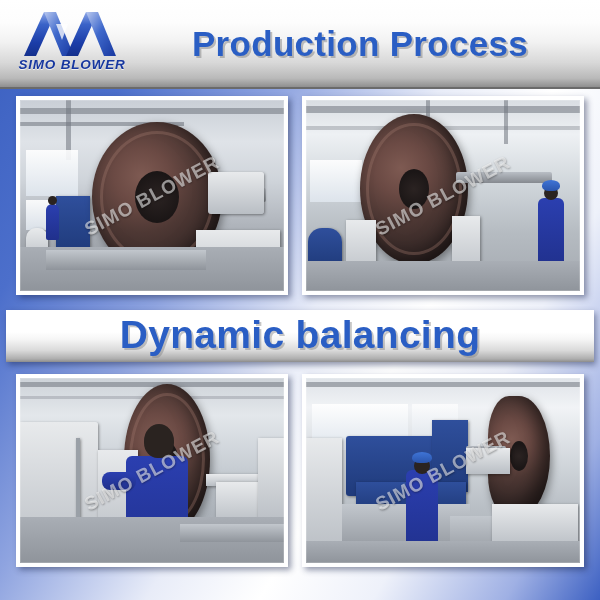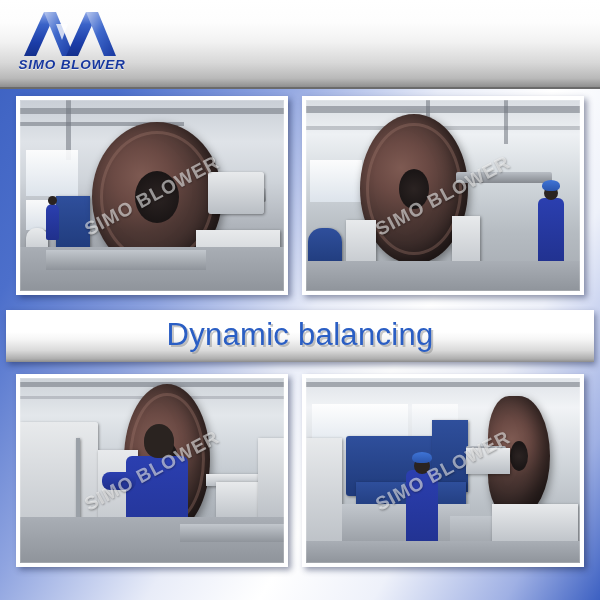--- a/index.html
+++ b/index.html
@@ -99,21 +99,21 @@
   .win{position:absolute;background:linear-gradient(to bottom,#ffffff,#dfe6ee);opacity:.9;}
 
   
   .banner{
     position:absolute;left:6px;top:310px;width:588px;height:52px;
     background:linear-gradient(to bottom,#ffffff 0%,#ffffff 42%,#f6f6f6 56%,#d9d9d9 78%,#aeaeae 94%,#8c8c8c 100%);
     box-shadow:2px 3px 6px rgba(20,30,70,.45);
     display:flex;align-items:center;justify-content:center;
   }
   .banner-title{
-    font-size:31px;font-weight:normal;color:#2a5ec4;
+    font-size:39px;font-weight:bold;color:#2a5ec4;
     letter-spacing:0.3px;
     text-shadow:2px 2px 0 rgba(130,130,130,.45);
     margin-top:-3px;
   }
   .frame-edge{
     position:absolute;inset:0;border:1px solid rgba(255,255,255,.18);
     pointer-events:none;
   }
 </style>
 </head>
@@ -140,20 +140,21 @@
         </defs>
         <polygon points="2,46 22,2 34,2 14,46" fill="url(#lg)"></polygon>
         <polygon points="22,2 34,2 52,46 40,46" fill="url(#lg2)"></polygon>
         <polygon points="44,46 64,2 76,2 56,46" fill="url(#lg)"></polygon>
         <polygon points="64,2 76,2 94,46 82,46" fill="url(#lg2)"></polygon>
         <polygon points="34,14 46,14 40,30" fill="#ffffff" opacity="0.75"></polygon>
       </svg>
       <div class="logo-text">SIMO BLOWER</div>
     </div>
 
+    <div class="header-title">Production Process</div>
   </div>
 
   <div class="photo" id="photo-tl">
     <div class="inner">
       <div class="scene sc-tl">
         <div class="beam" style="left:0;top:8px;width:100%;height:6px;"></div>
         <div class="beam" style="left:0;top:22px;width:62%;height:4px;"></div>
         <div class="beam" style="left:46px;top:0;width:5px;height:60px;"></div>
         <div class="win" style="left:6px;top:50px;width:52px;height:46px;"></div>
         <div class="win" style="left:6px;top:100px;width:52px;height:30px;"></div>

